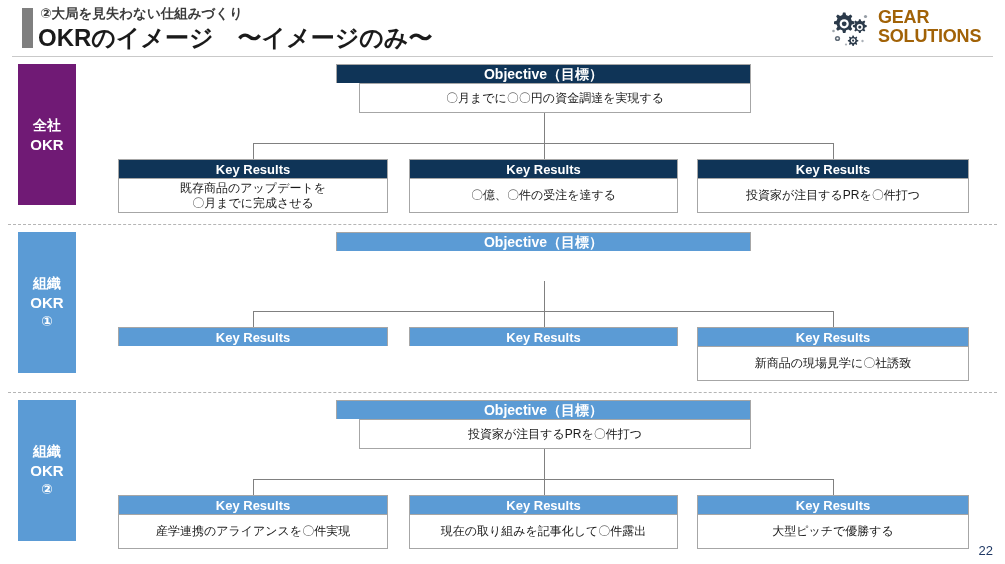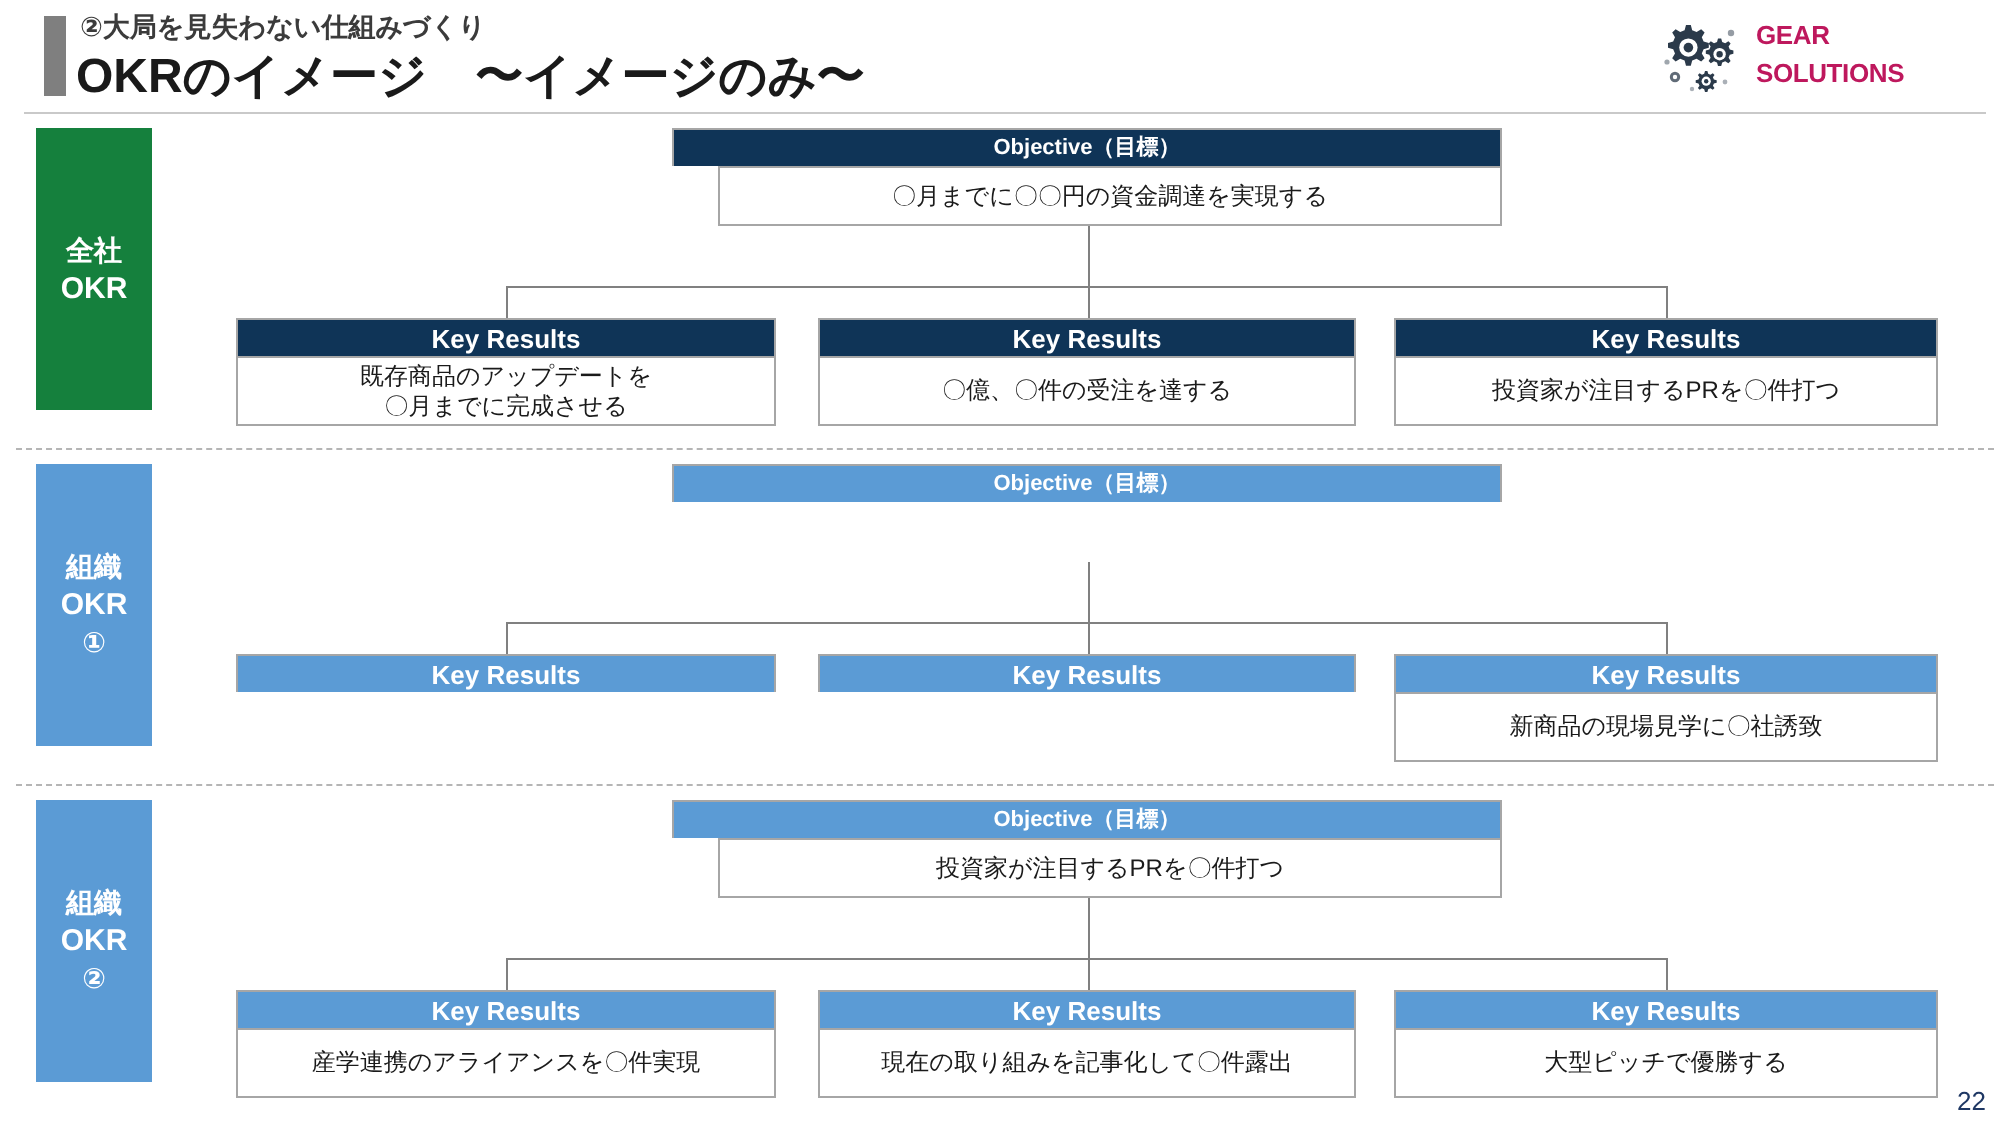--- a/index.html
+++ b/index.html
@@ -60,24 +60,24 @@
     width: 170px; height: 44px;
   }
   .logo-mark {
     position: absolute;
     left: 0px; top: 1px;
     width: 44px; height: 42px;
   }
   .logo-text {
     position: absolute;
     left: 50px; top: 2px;
-    font-size: 13px;
+    font-size: 18px;
     font-weight: bold;
     line-height: 19px;
-    color: #be185d;
+    color: #a16207;
     letter-spacing: -0.2px;
   }
   .band-divider {
     position: absolute;
     left: 8px;
     width: 989px;
     height: 0px;
     border-top: 1px dashed #b5b5b5;
   }
 
@@ -139,21 +139,21 @@
     content: "";
     position: absolute;
     left: 2px; right: -2px; top: 2px; bottom: -2px;
     border-right: 2px solid rgba(0,0,0,0.10);
     border-bottom: 2px solid rgba(0,0,0,0.10);
     pointer-events: none;
     z-index: -1;
   }
 
   
-  .node-obj .node-head { font-size: 11px; }
+  .node-obj .node-head { font-size: 14px; }
   .node-obj .node-body { height: 30px; margin-left: 23px; }
   .node-kr  .node-body { height: 35px; }
 
   
   .conn {
     position: absolute;
     background: #808080;
   }
   .conn-v { width: 1px; }
   .conn-h { height: 1px; }
@@ -201,21 +201,21 @@
       </svg>
     </div>
     <div class="logo-text">
       <div>GEAR</div>
       <div>SOLUTIONS</div>
     </div>
   </div>
 </div>
 
 <div id="sections-root">
-    <div class="level-label" style="left: 18px; top: 64px; width: 58px; height: 141px; background: #15803d;">
+    <div class="level-label" style="left: 18px; top: 64px; width: 58px; height: 141px; background: #701a75;">
       <div class="ja">全社</div>
       <div class="en">OKR</div>
     </div>
     <div class="node node-obj" style="left: 336px; top: 64px; width: 415px;">
       <div class="node-head" style="background: rgb(15, 52, 87);">Objective（目標）</div>
       <div class="node-body">
         <span>〇月までに〇〇円の資金調達を実現する</span>
       </div>
     </div>
     <div class="conn conn-v" style="left: 544px; top: 113px; height: 30px;"></div>

